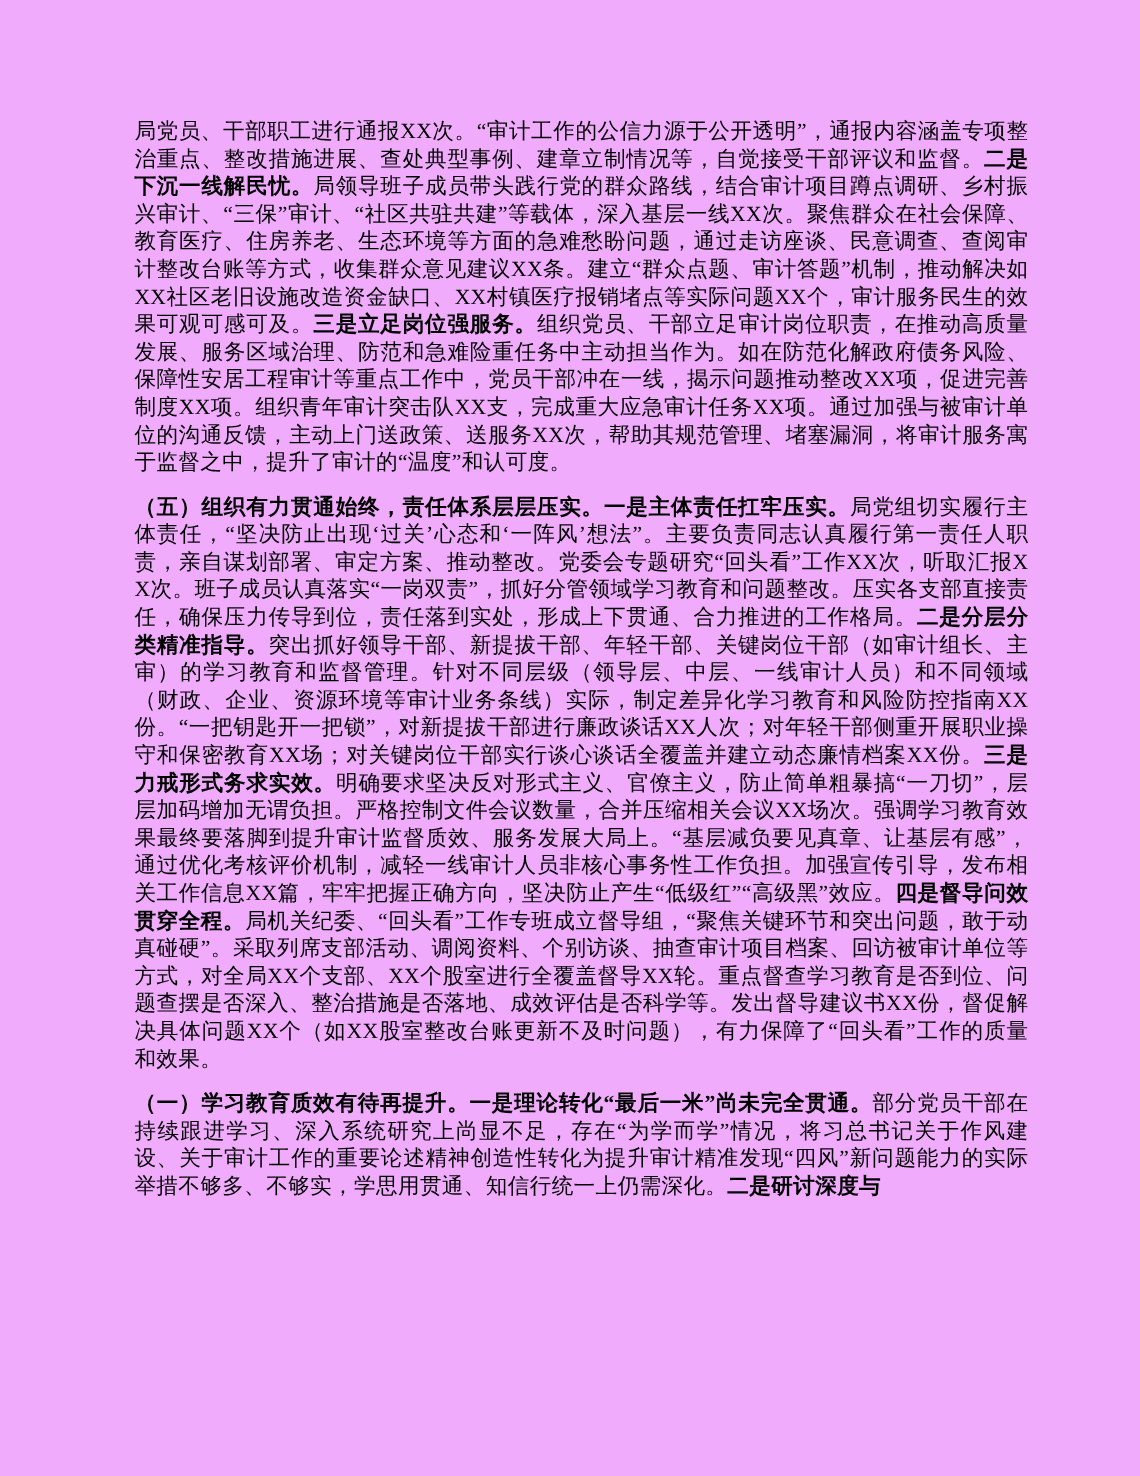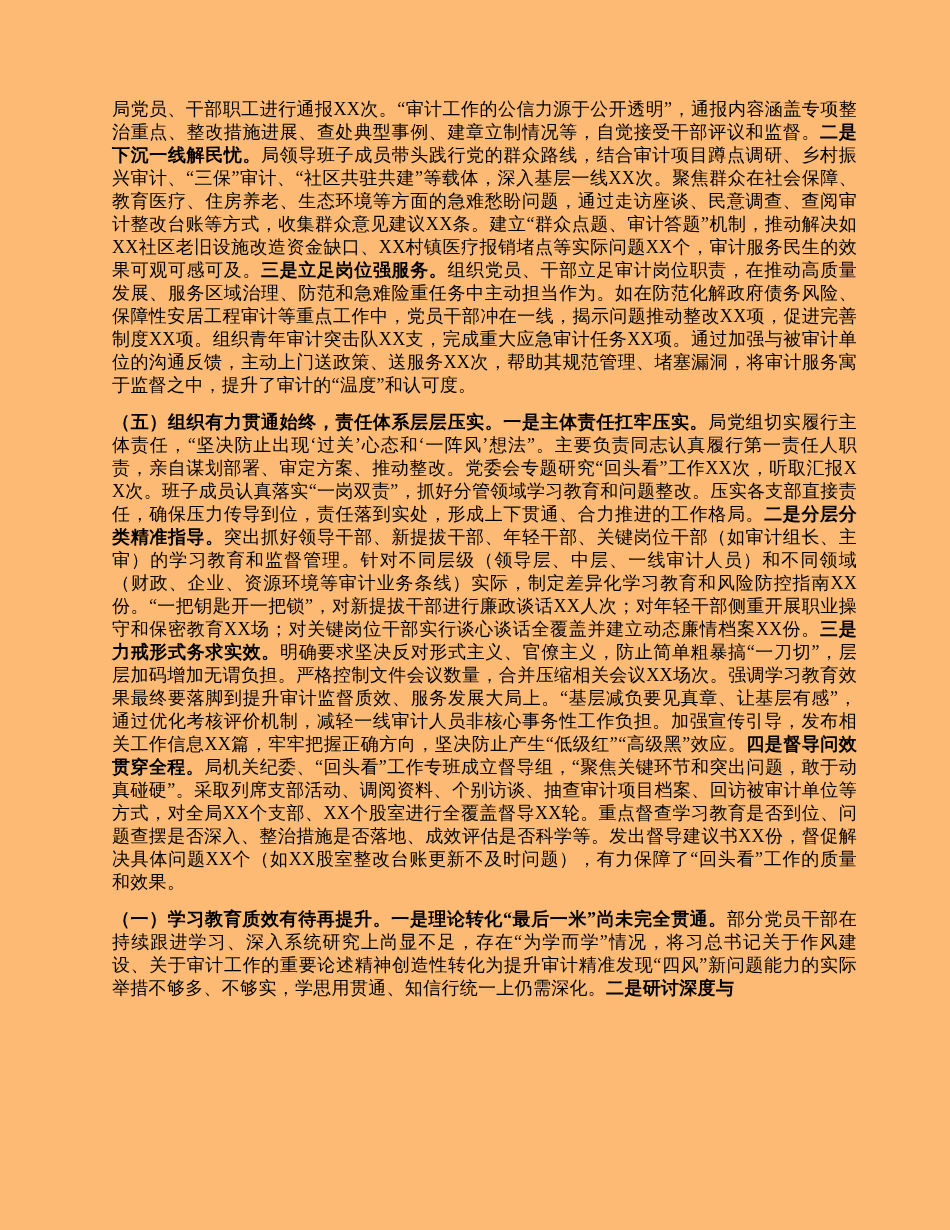--- a/index.html
+++ b/index.html
@@ -5,21 +5,21 @@
   html, body {
     margin: 0;
     padding: 0;
     background: #ffffff;
   }
   .page {
     position: relative;
     width: 950px;
     min-height: 1230px;
     margin: 0 auto;
-    background: #fdba74;
+    background: #f0abfc;
     box-sizing: border-box;
     padding: 98px 93px 80px 112px;
     font-family: "Liberation Serif", "DejaVu Serif", serif;
     color: #000000;
   }
   .para {
     margin: 0 0 14px 0;
     font-size: 18px;
     line-height: 23px;
     letter-spacing: 0.3px;

